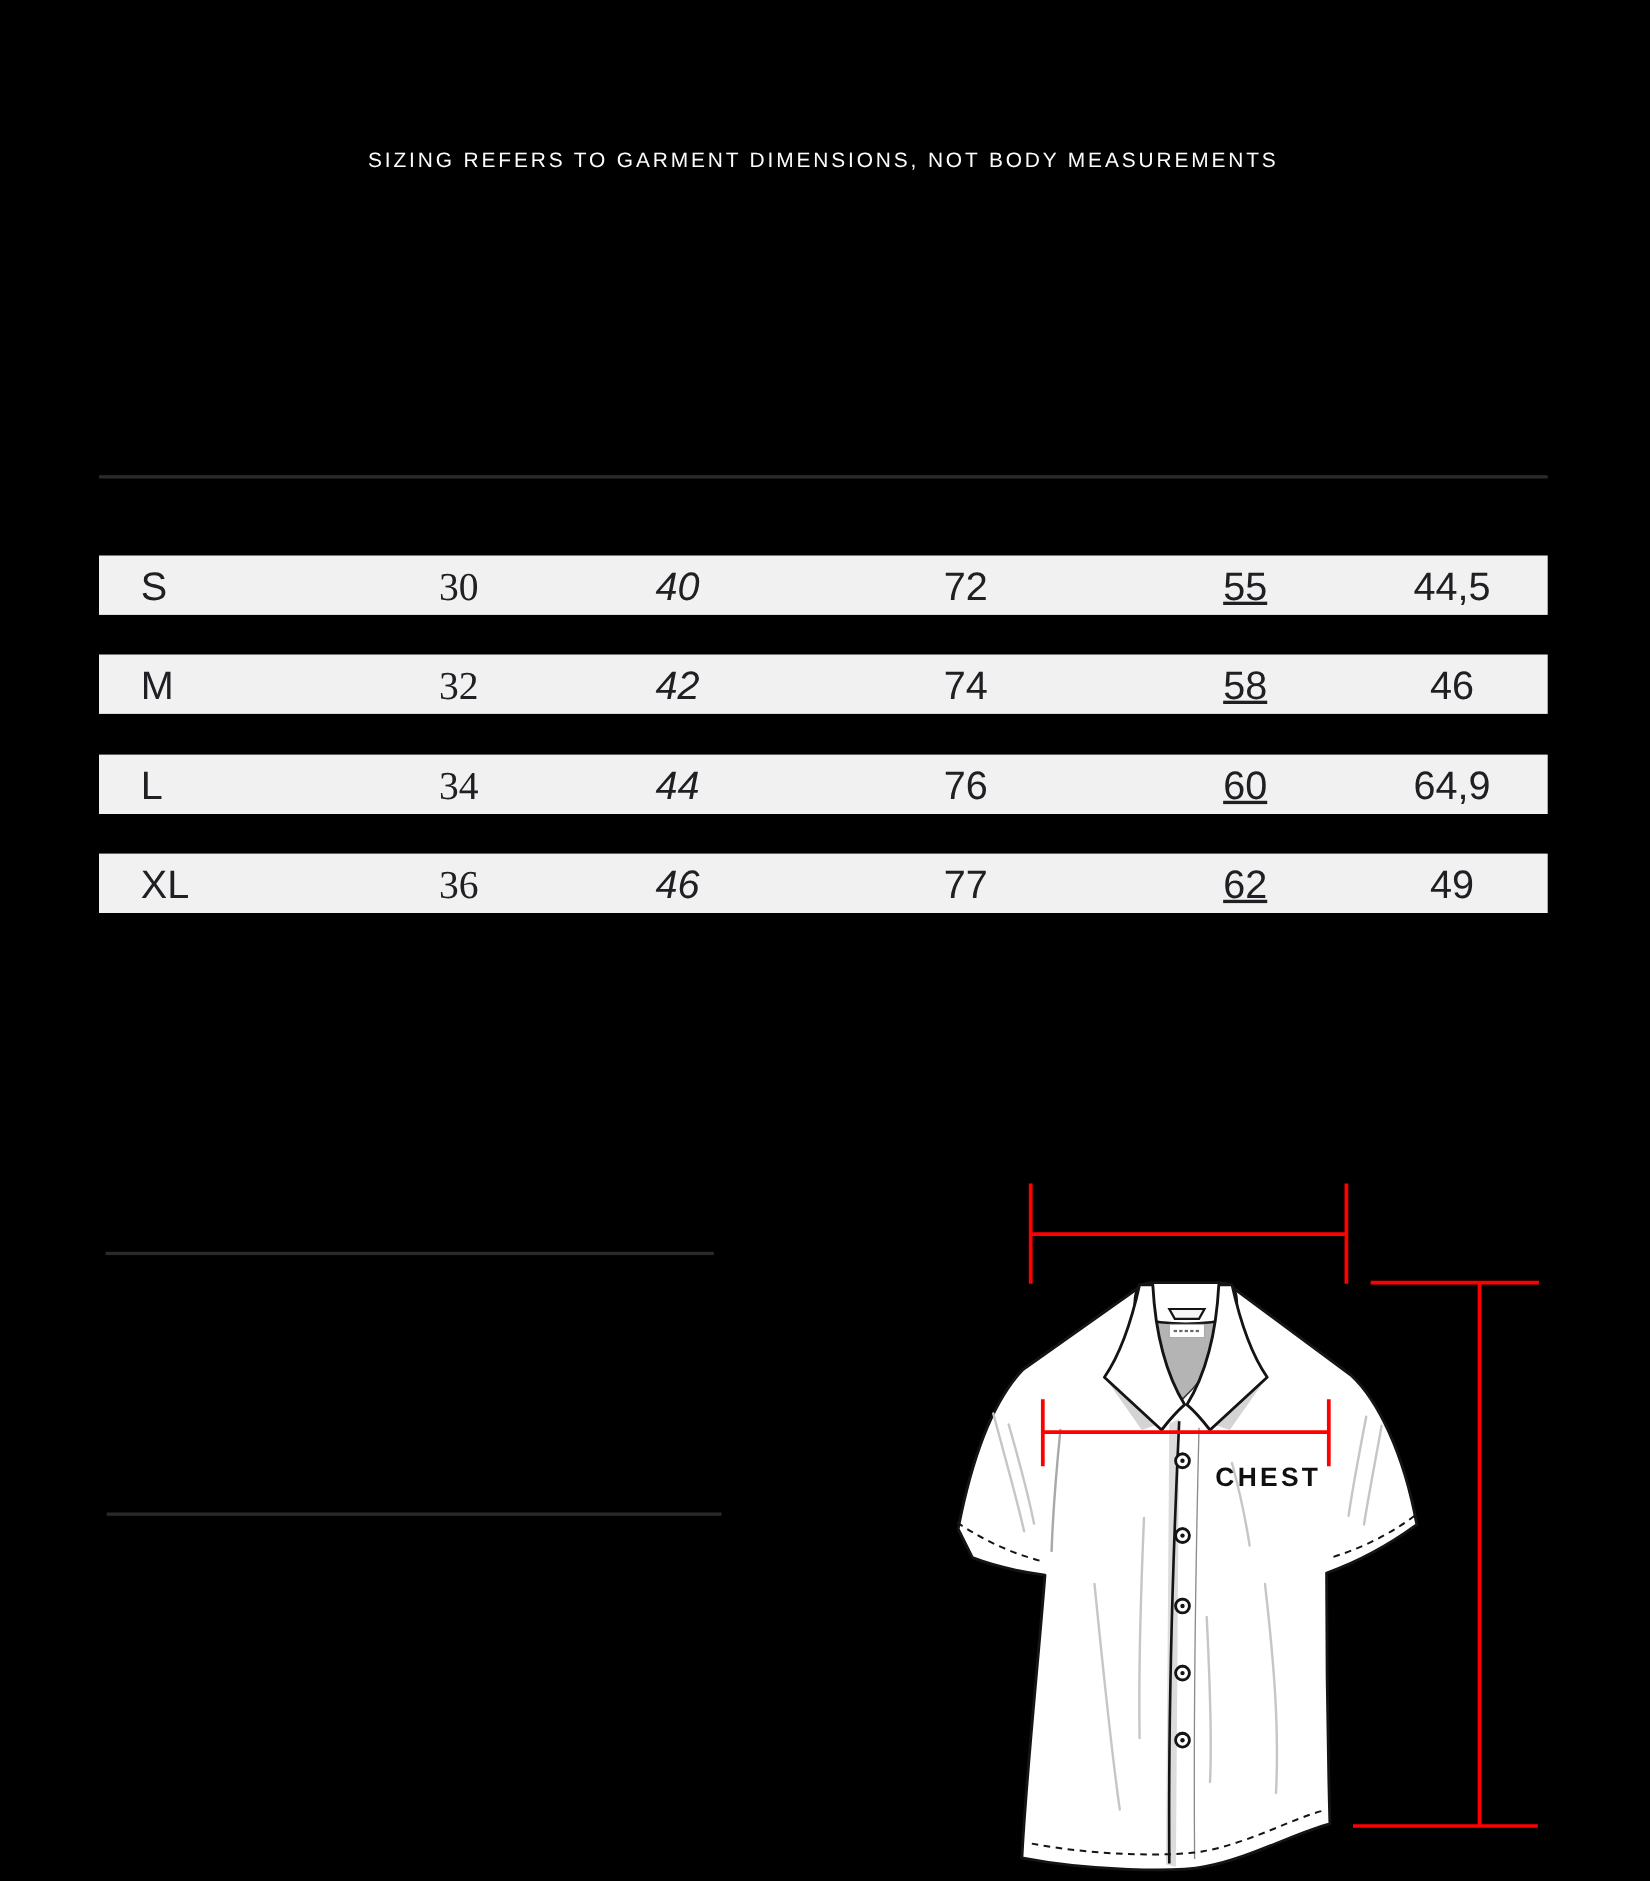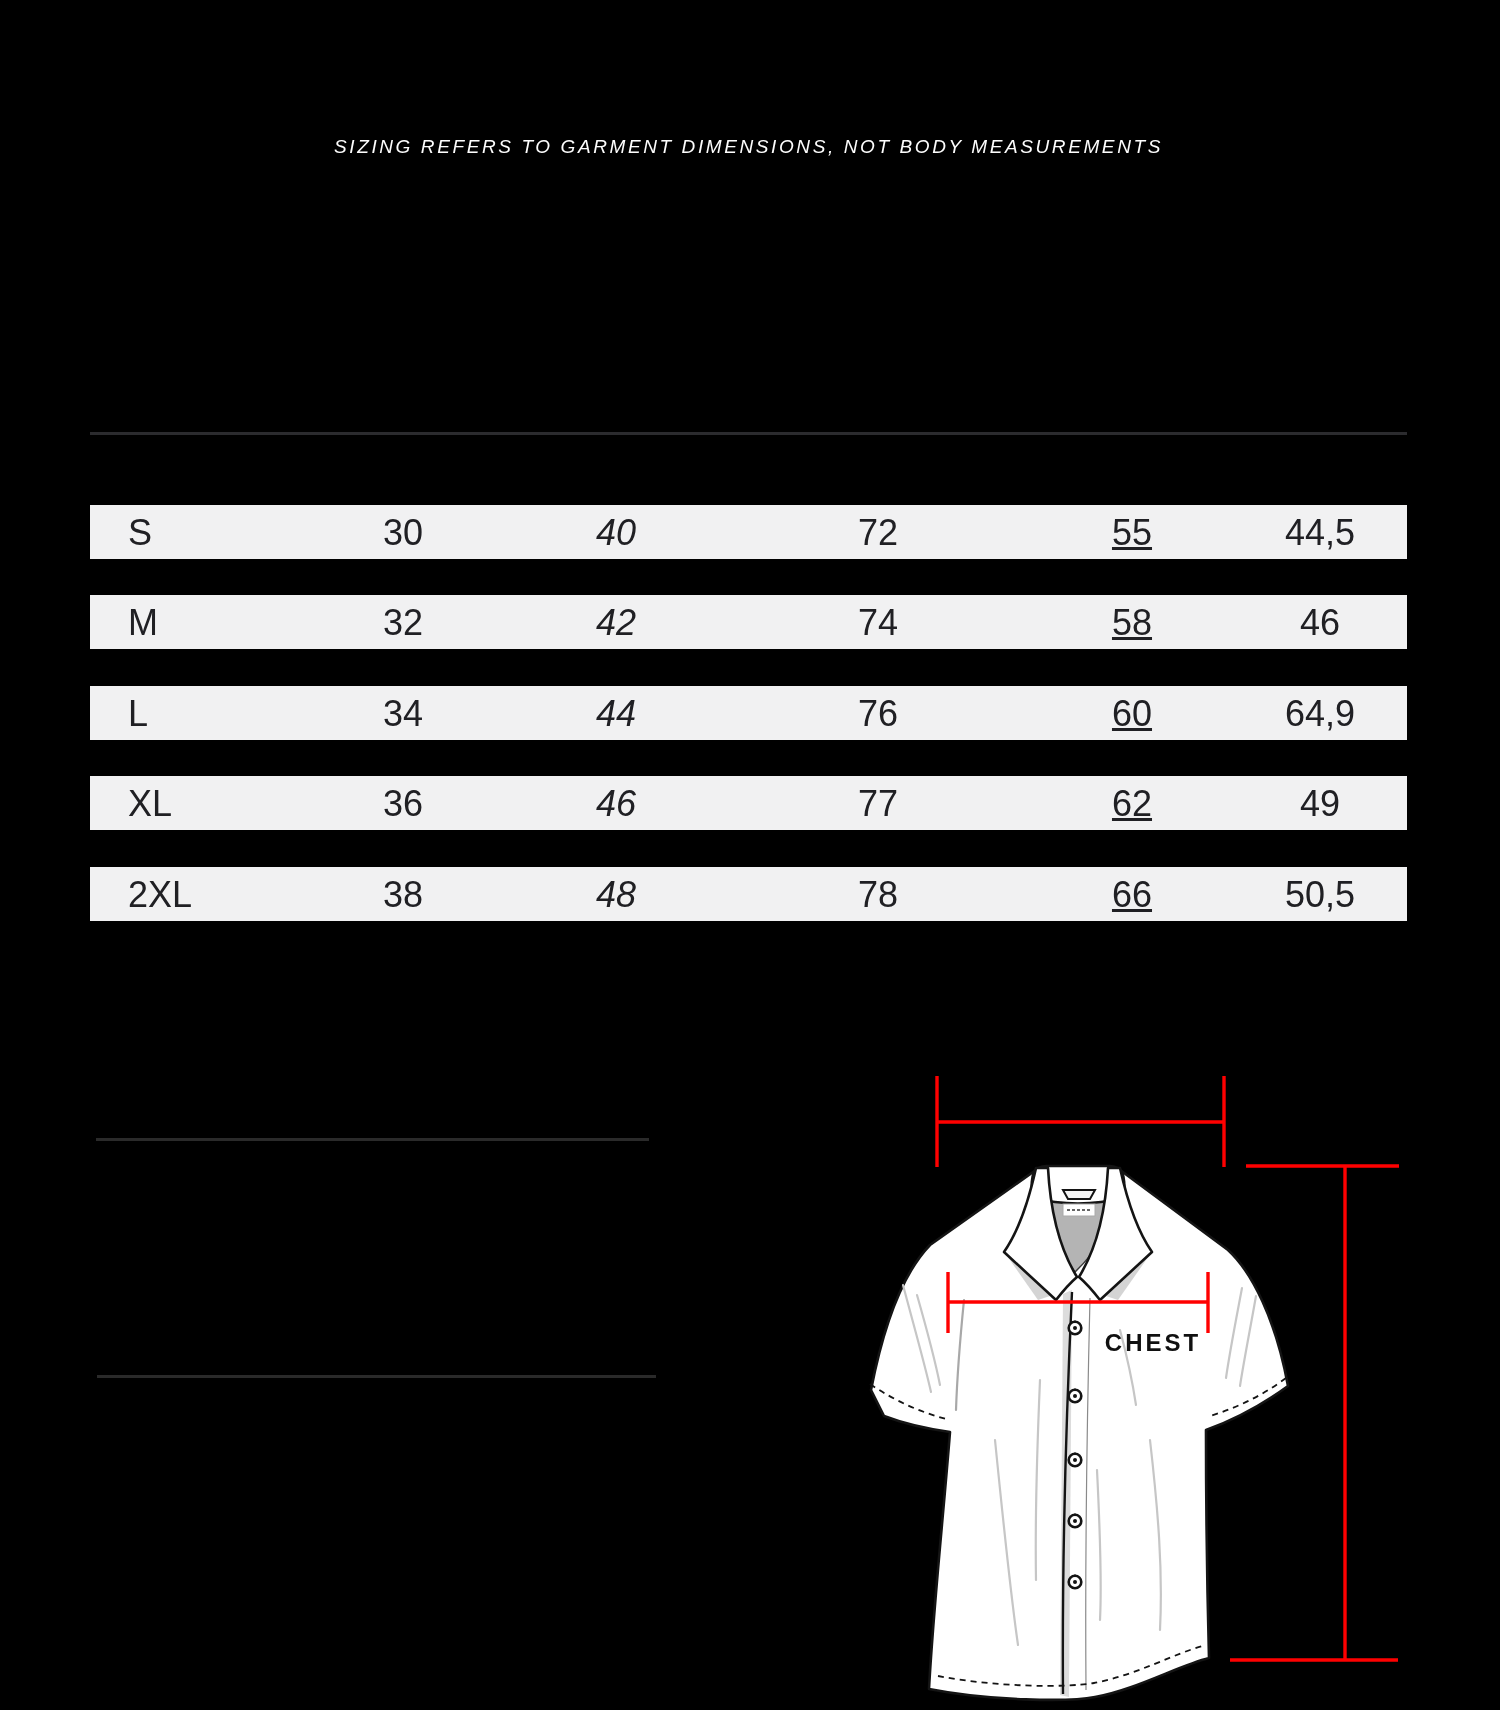--- a/index.html
+++ b/index.html
@@ -1,26 +1,26 @@
 <!DOCTYPE html>
 <html><head>
 <meta charset="utf-8">
 <style>
   html,body{margin:0;padding:0;background:#000;}
   #stage{position:relative;width:1500px;height:1710px;background:#000;overflow:hidden;
          font-family:"Liberation Sans","DejaVu Sans",sans-serif;}
   .note{position:absolute;left:90px;top:136px;width:1317px;text-align:center;
-        color:#fdfdfd;font-size:19px;font-weight:400;letter-spacing:2.6px;font-style:italic;}
+        color:#fdfdfd;font-size:19px;font-weight:400;letter-spacing:2.6px;}
   .divider{position:absolute;left:90px;top:432px;width:1317px;height:3px;background:#2b2b2e;}
   .row{position:absolute;left:90px;width:1317px;height:54px;background:#f1f1f2;}
   .row .cell{position:absolute;top:0;height:54px;line-height:56px;color:#202024;
              font-size:36px;font-weight:300;}
   .row .size{left:38px;}
   .row .v{width:160px;text-align:center;}
-  .row .v1{left:233px;} .row .v2{left:446px;font-style:italic;} .row .v3{left:708px;}
+  .row .v1{left:247px;font-family:Liberation Serif, serif;} .row .v2{left:446px;font-style:italic;} .row .v3{left:708px;}
   .row .v4{left:962px;text-decoration:underline;} .row .v5{left:1150px;}
   .r0{top:505px;} .r1{top:595px;} .r2{top:686px;} .r3{top:776px;} .r4{top:867px;}
   .faint-line{position:absolute;height:3px;background:#2a2a2a;}
   .fl1{left:96px;top:1138px;width:553px;}
   .fl2{left:97px;top:1375px;width:559px;}
   #shirt-diagram{position:absolute;left:690px;top:1020px;width:720px;height:690px;}
 </style>
 </head>
 <body>
 
@@ -54,28 +54,20 @@
     <span class="cell v v4">60</span>
     <span class="cell v v5">64,9</span>
   </div>
   <div class="row r3">
     <span class="cell size">XL</span>
     <span class="cell v v1">36</span>
     <span class="cell v v2">46</span>
     <span class="cell v v3">77</span>
     <span class="cell v v4">62</span>
     <span class="cell v v5">49</span>
-  </div>
-  <div class="row r4">
-    <span class="cell size">2XL</span>
-    <span class="cell v v1">38</span>
-    <span class="cell v v2">48</span>
-    <span class="cell v v3">78</span>
-    <span class="cell v v4">66</span>
-    <span class="cell v v5">50,5</span>
   </div>
 
   <div class="faint-line fl1"></div>
   <div class="faint-line fl2"></div>
 
   <svg id="shirt-diagram" viewBox="690 1020 720 690" xmlns="http://www.w3.org/2000/svg">
 
     <g>
       <path d="M 1036,1170 L 930,1245
            C 906,1270 885,1318 871,1390

